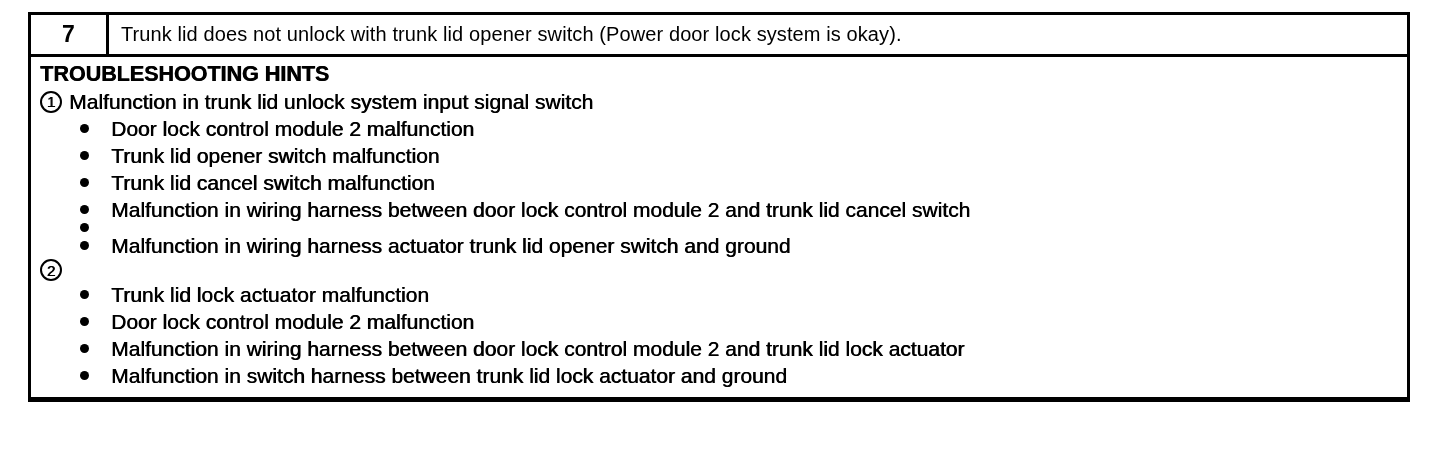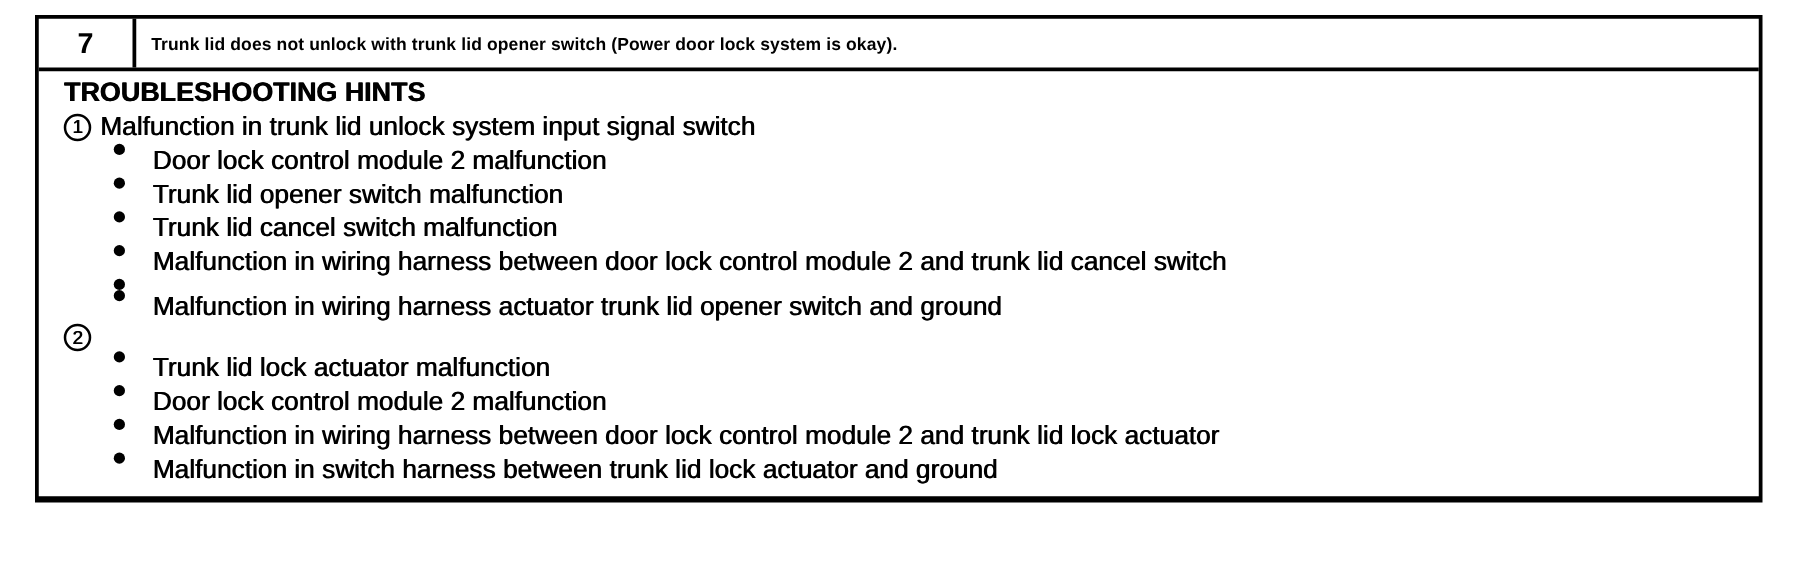--- a/index.html
+++ b/index.html
@@ -37,26 +37,26 @@
     flex: 0 0 78px;
     border-right: 3px solid #000;
     display: flex; align-items: center; justify-content: center;
     font-weight: 700;
     font-size: 23px;
   }
   .symptom-cell {
     flex: 1;
     display: flex; align-items: center;
     padding-left: 12px;
-    font-weight: 700;
-    font-size: 14px;
+    font-weight: 400;
+    font-size: 20px;
     letter-spacing: 0.1px;
   }
   .hints-cell {
-    padding: 4px 10px 8px 20px;
+    padding: 4px 10px 8px 9px;
     font-size: 21px;
   }
   .hints-heading {
     font-weight: 700;
     font-size: 21.5px;
     line-height: 27px;
   }
   .section-head {
     display: flex;
     align-items: center;
@@ -68,21 +68,21 @@
     border: 2px solid #000;
     border-radius: 50%;
     display: inline-flex;
     align-items: center; justify-content: center;
     font-size: 15px;
     font-weight: 400;
     margin-right: 7px;
   }
   .cause-line {
     display: flex;
-    align-items: flex-start;
+    align-items: center;
     line-height: 27px;
     padding-left: 40px;
   }
   .bullet-dot {
     flex: 0 0 auto;
     width: 9px; height: 9px;
     background: #000;
     border-radius: 50%;
     margin-right: 22px;
   }

